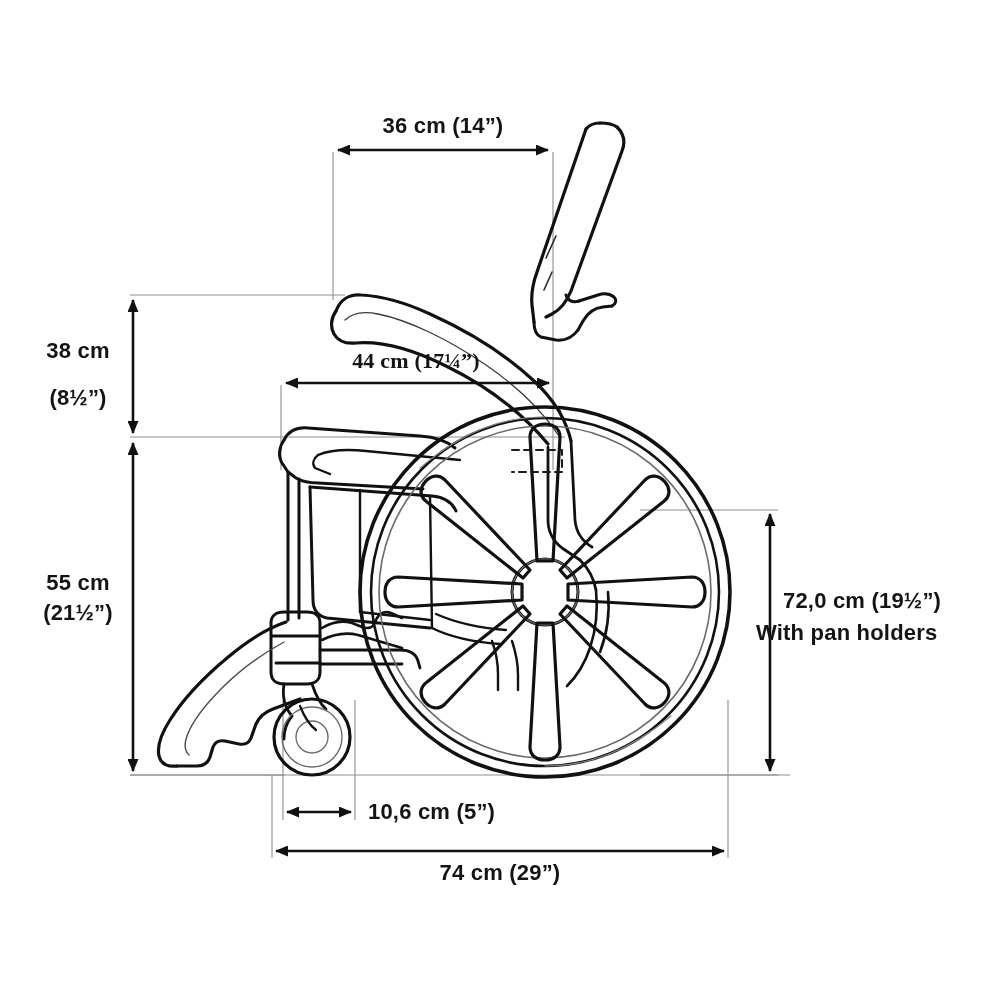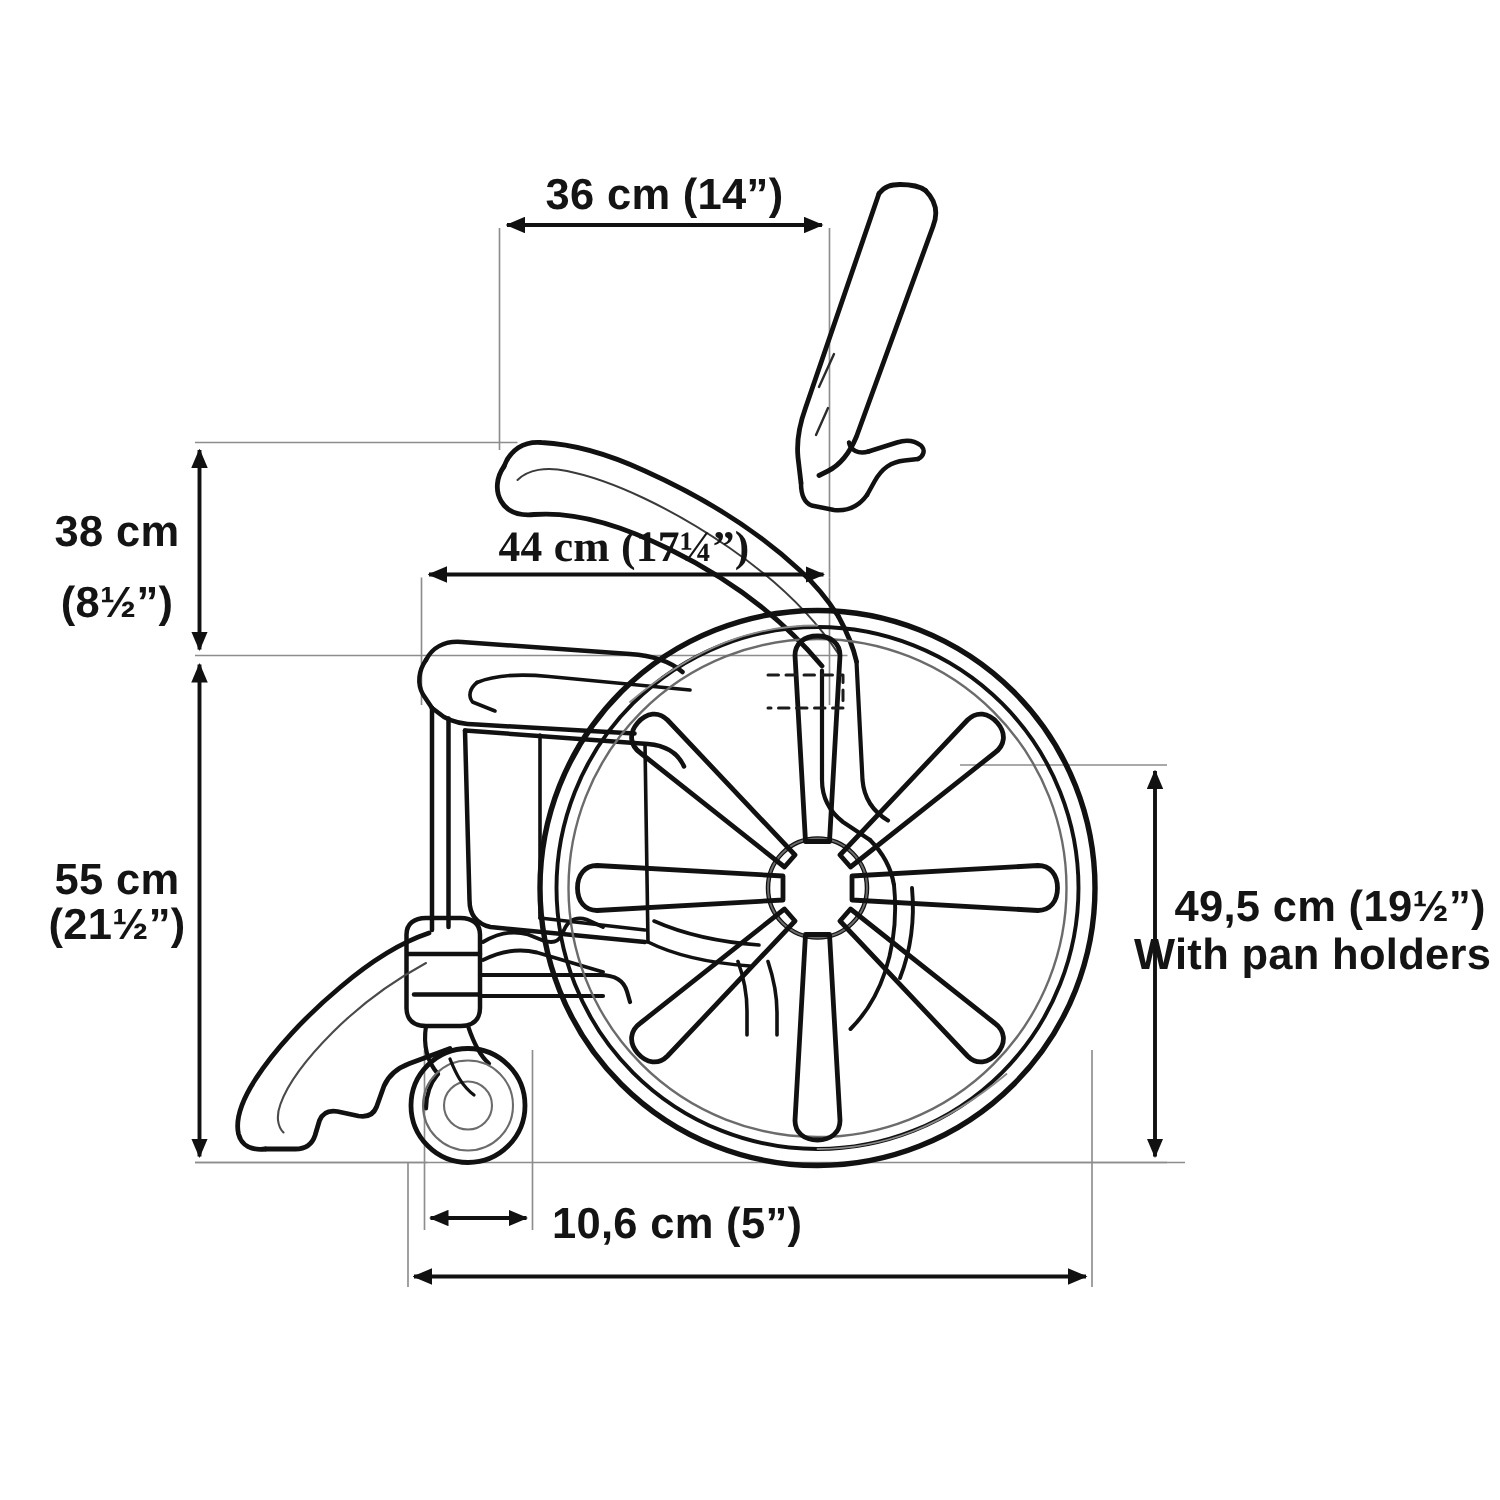--- a/index.html
+++ b/index.html
@@ -20,21 +20,21 @@
   #stage svg {
     display: block;
     position: absolute;
     top: 0;
     left: 0;
   }
   .dim-label {
     position: absolute;
     color: #141414;
     font-family: "Liberation Sans", sans-serif;
-    font-size: 29px;
+    font-size: 22px;
     font-weight: 600;
     letter-spacing: 0.2px;
     white-space: nowrap;
     line-height: 1.18;
   }
   .dim-label.center { text-align: center; }
   .dim-label.left { text-align: left; }
 </style>
 </head>
 <body>
@@ -276,19 +276,20 @@
   <div class="dim-label center" style="left:333px; top:113px; width:220px;">36 cm (14”)</div>
 
   <div class="dim-label center" style="left:28px; top:338px; width:100px;">38 cm</div>
   <div class="dim-label center" style="left:28px; top:370px; width:100px;margin-top:15px;">(8½”)</div>
 
   <div class="dim-label center" style="left:281px; top:348px; width:270px;font-family:Liberation Serif, serif;">44 cm (17¼”)</div>
 
   <div class="dim-label center" style="left:28px; top:570px; width:100px;">55 cm</div>
   <div class="dim-label center" style="left:28px; top:600px; width:100px;">(21½”)</div>
 
-  <div class="dim-label left" style="left:783px; top:588px;">49,5 cm (19½”)</div>
+  <div class="dim-label left" style="left:783px; top:588px;">72,0 cm (19½”)</div>
   <div class="dim-label left" style="left:756px; top:620px;">With pan holders</div>
 
   <div class="dim-label left" style="left:368px; top:799px;">10,6 cm (5”)</div>
 
+  <div class="dim-label center" style="left:380px; top:860px; width:240px;">74 cm (29”)</div>
 
 </div>
 
 </body></html>

